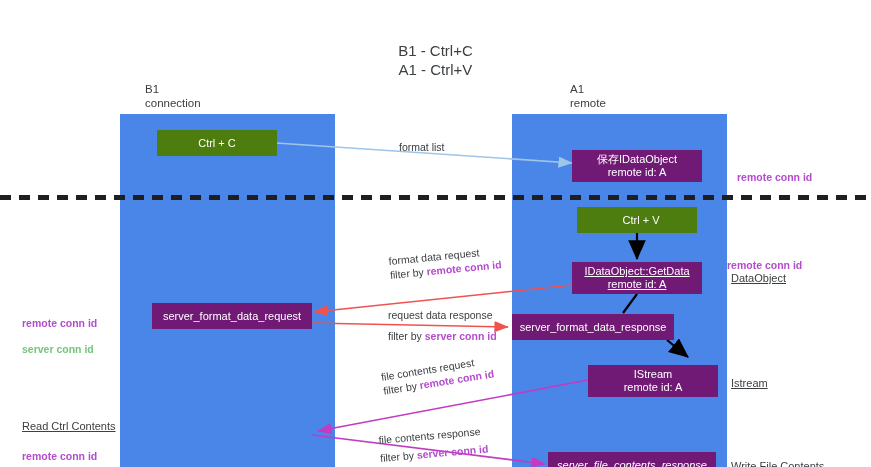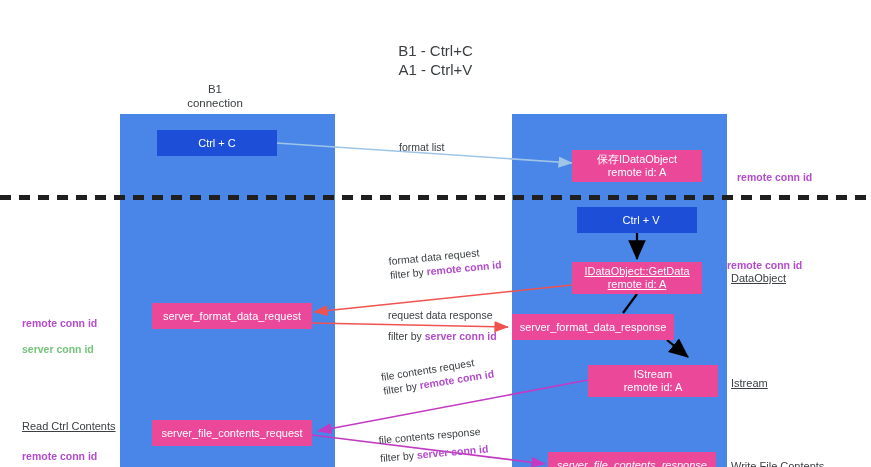--- a/index.html
+++ b/index.html
@@ -13,36 +13,36 @@
   }
   #stage{position:absolute;left:0;top:0;width:871px;height:412px;margin-top:35px;}
 
   
   .main-title{
     position:absolute;left:0;top:6px;width:871px;
     text-align:center;font-size:15px;line-height:19px;color:#3c4043;
     white-space:pre-line;
   }
   .col-head{
-    position:absolute;text-align:center;font-size:11.5px;line-height:14px;
+    position:absolute;text-align:left;font-size:11.5px;line-height:14px;
     color:#3c4043;white-space:pre-line;
   }
 
   
   .lane{position:absolute;background:#4a86e8;}
 
   
   .node{
     position:absolute;box-sizing:border-box;
     display:flex;align-items:center;justify-content:center;
     text-align:center;color:#ffffff;font-size:11px;line-height:13px;
     white-space:pre-line;
   }
-  .node.green{background:#1d4ed8;}
-  .node.orange{background:#ec4899;text-align:center;}
+  .node.green{background:#4d7c0f;}
+  .node.orange{background:#701a75;text-align:center;}
 
   
   .side-label{
     position:absolute;font-size:11px;line-height:14px;color:#3c4043;
     white-space:pre-line;
     text-decoration:underline;
   }
   .tag{
     position:absolute;font-size:10.5px;line-height:13px;font-weight:bold;
     white-space:pre-line;
@@ -68,20 +68,22 @@
 </head>
 <body>
 
 <div id="stage">
 
   <div class="main-title">B1 - Ctrl+C
 A1 - Ctrl+V</div>
 
   <div class="col-head" style="left:145px;top:47px;width:140px;">B1
 connection</div>
+  <div class="col-head" style="left:570px;top:47px;width:140px;">A1
+remote</div>
 
   <div class="lane" style="left:120px;top:79px;width:215px;height:382px;"></div>
   <div class="lane" style="left:512px;top:79px;width:215px;height:382px;"></div>
 
   <svg class="arrows" viewBox="0 0 871 467">
     <defs>
       <marker id="ah-blue" markerWidth="9" markerHeight="7" refX="8.5" refY="3.5" orient="auto">
         <polygon points="0 0, 9 3.5, 0 7" fill="#9fc5e8"></polygon>
       </marker>
       <marker id="ah-red" markerWidth="9" markerHeight="7" refX="8.5" refY="3.5" orient="auto">
@@ -124,21 +126,20 @@
   <div class="node orange" style="left:572px;top:227px;width:130px;height:32px;text-decoration:underline;">IDataObject::GetData
 remote id: A</div>
 
   <div class="node orange" style="left:152px;top:268px;width:160px;height:26px;">server_format_data_request</div>
 
   <div class="node orange" style="left:512px;top:279px;width:162px;height:26px;">server_format_data_response</div>
 
   <div class="node orange" style="left:588px;top:330px;width:130px;height:32px;">IStream
 remote id: A</div>
 
-  <div class="node orange" style="left:152px;top:385px;width:160px;height:26px;">server_file_contents_request</div>
 
   <div class="node orange" style="left:548px;top:417px;width:168px;height:26px;font-style:italic;">server_file_contents_response</div>
 
   <div class="edge-label" style="left:399px;top:105px;">
     <span>format list</span>
   </div>
 
   <div class="edge-label" style="left:388px;top:219px;transform:rotate(-5.5deg);transform-origin:left top;">
     <div>format data request</div>
     <div><span>filter by </span><span class="purple">remote conn id</span></div>

